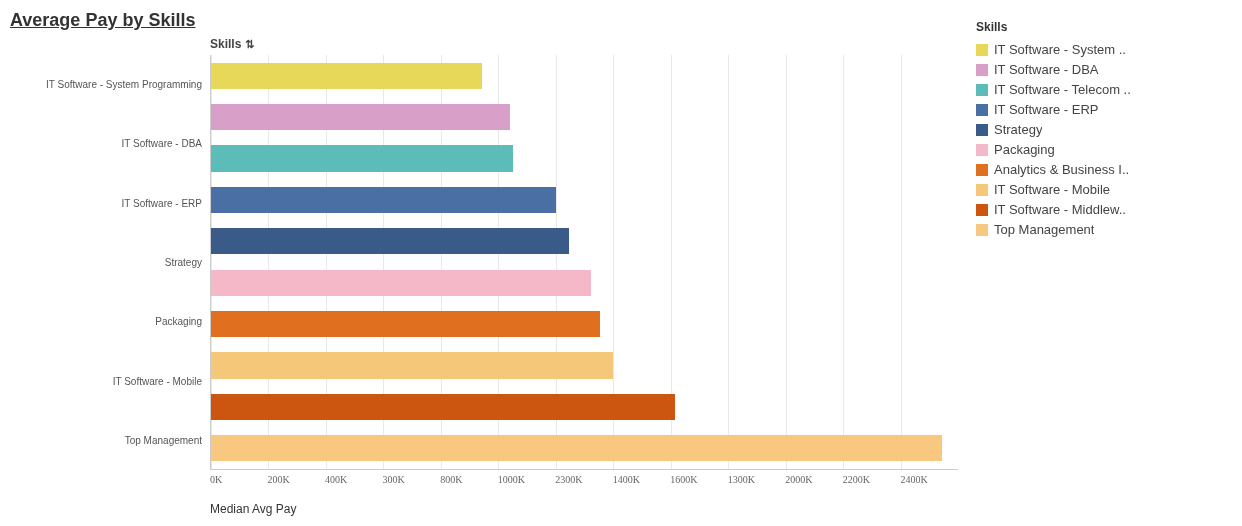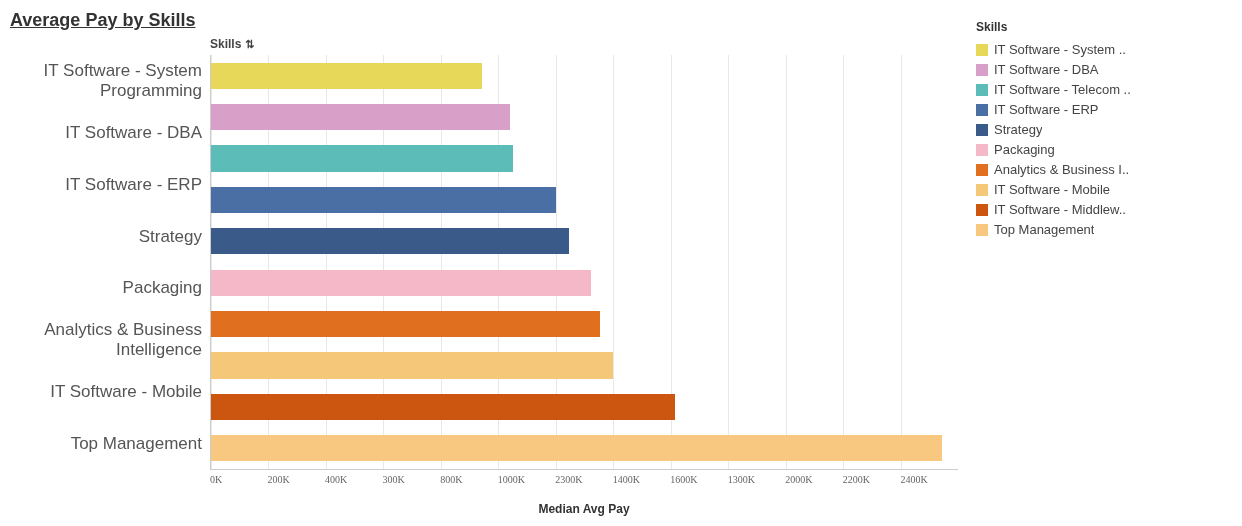--- a/index.html
+++ b/index.html
@@ -61,21 +61,21 @@
       flex-direction: row;
     }
     .y-labels {
       width: 200px;
       display: flex;
       flex-direction: column;
       justify-content: space-around;
       padding-right: 8px;
     }
     .y-label {
-      font-size: 17px;
+      font-size: 10px;
       color: #555;
       text-align: right;
       display: flex;
       align-items: center;
       justify-content: flex-end;
       flex: 1;
     }
     .bars-plot {
       flex: 1;
       position: relative;
@@ -119,23 +119,23 @@
     }
     .x-tick {
       flex: 1;
       font-size: 10px;
       color: #666;
       text-align: left;
       padding-top: 4px;
       font-family: Liberation Serif, serif;
     }
     .x-axis-label {
-      text-align: center;
+      text-align: left;
       font-size: 12px;
-      font-weight: bold;
+      font-weight: normal;
       color: #333;
       margin-left: 200px;
       padding-top: 2px;
     }
     .legend-panel {
       width: 200px;
       padding: 10px 8px;
       font-size: 11px;
     }
     .legend-title {
@@ -175,21 +175,20 @@
         <span class="skills-header-icon">⇅</span>
       </div>
       <div class="bars-and-axis">
         <div class="bars-section">
           <div class="y-labels" id="y-labels">
               <div class="y-label">IT Software - System Programming</div>
               <div class="y-label">IT Software - DBA</div>
               <div class="y-label">IT Software - ERP</div>
               <div class="y-label">Strategy</div>
               <div class="y-label">Packaging</div>
-              <div class="y-label">Analytics &amp; Business Intelligence</div>
               <div class="y-label">IT Software - Mobile</div>
               <div class="y-label">Top Management</div>
             </div>
           <div class="bars-plot" id="bars-plot">
             <div class="grid-lines" id="grid-lines">
                 <div class="grid-line"></div>
                 <div class="grid-line"></div>
                 <div class="grid-line"></div>
                 <div class="grid-line"></div>
                 <div class="grid-line"></div>

